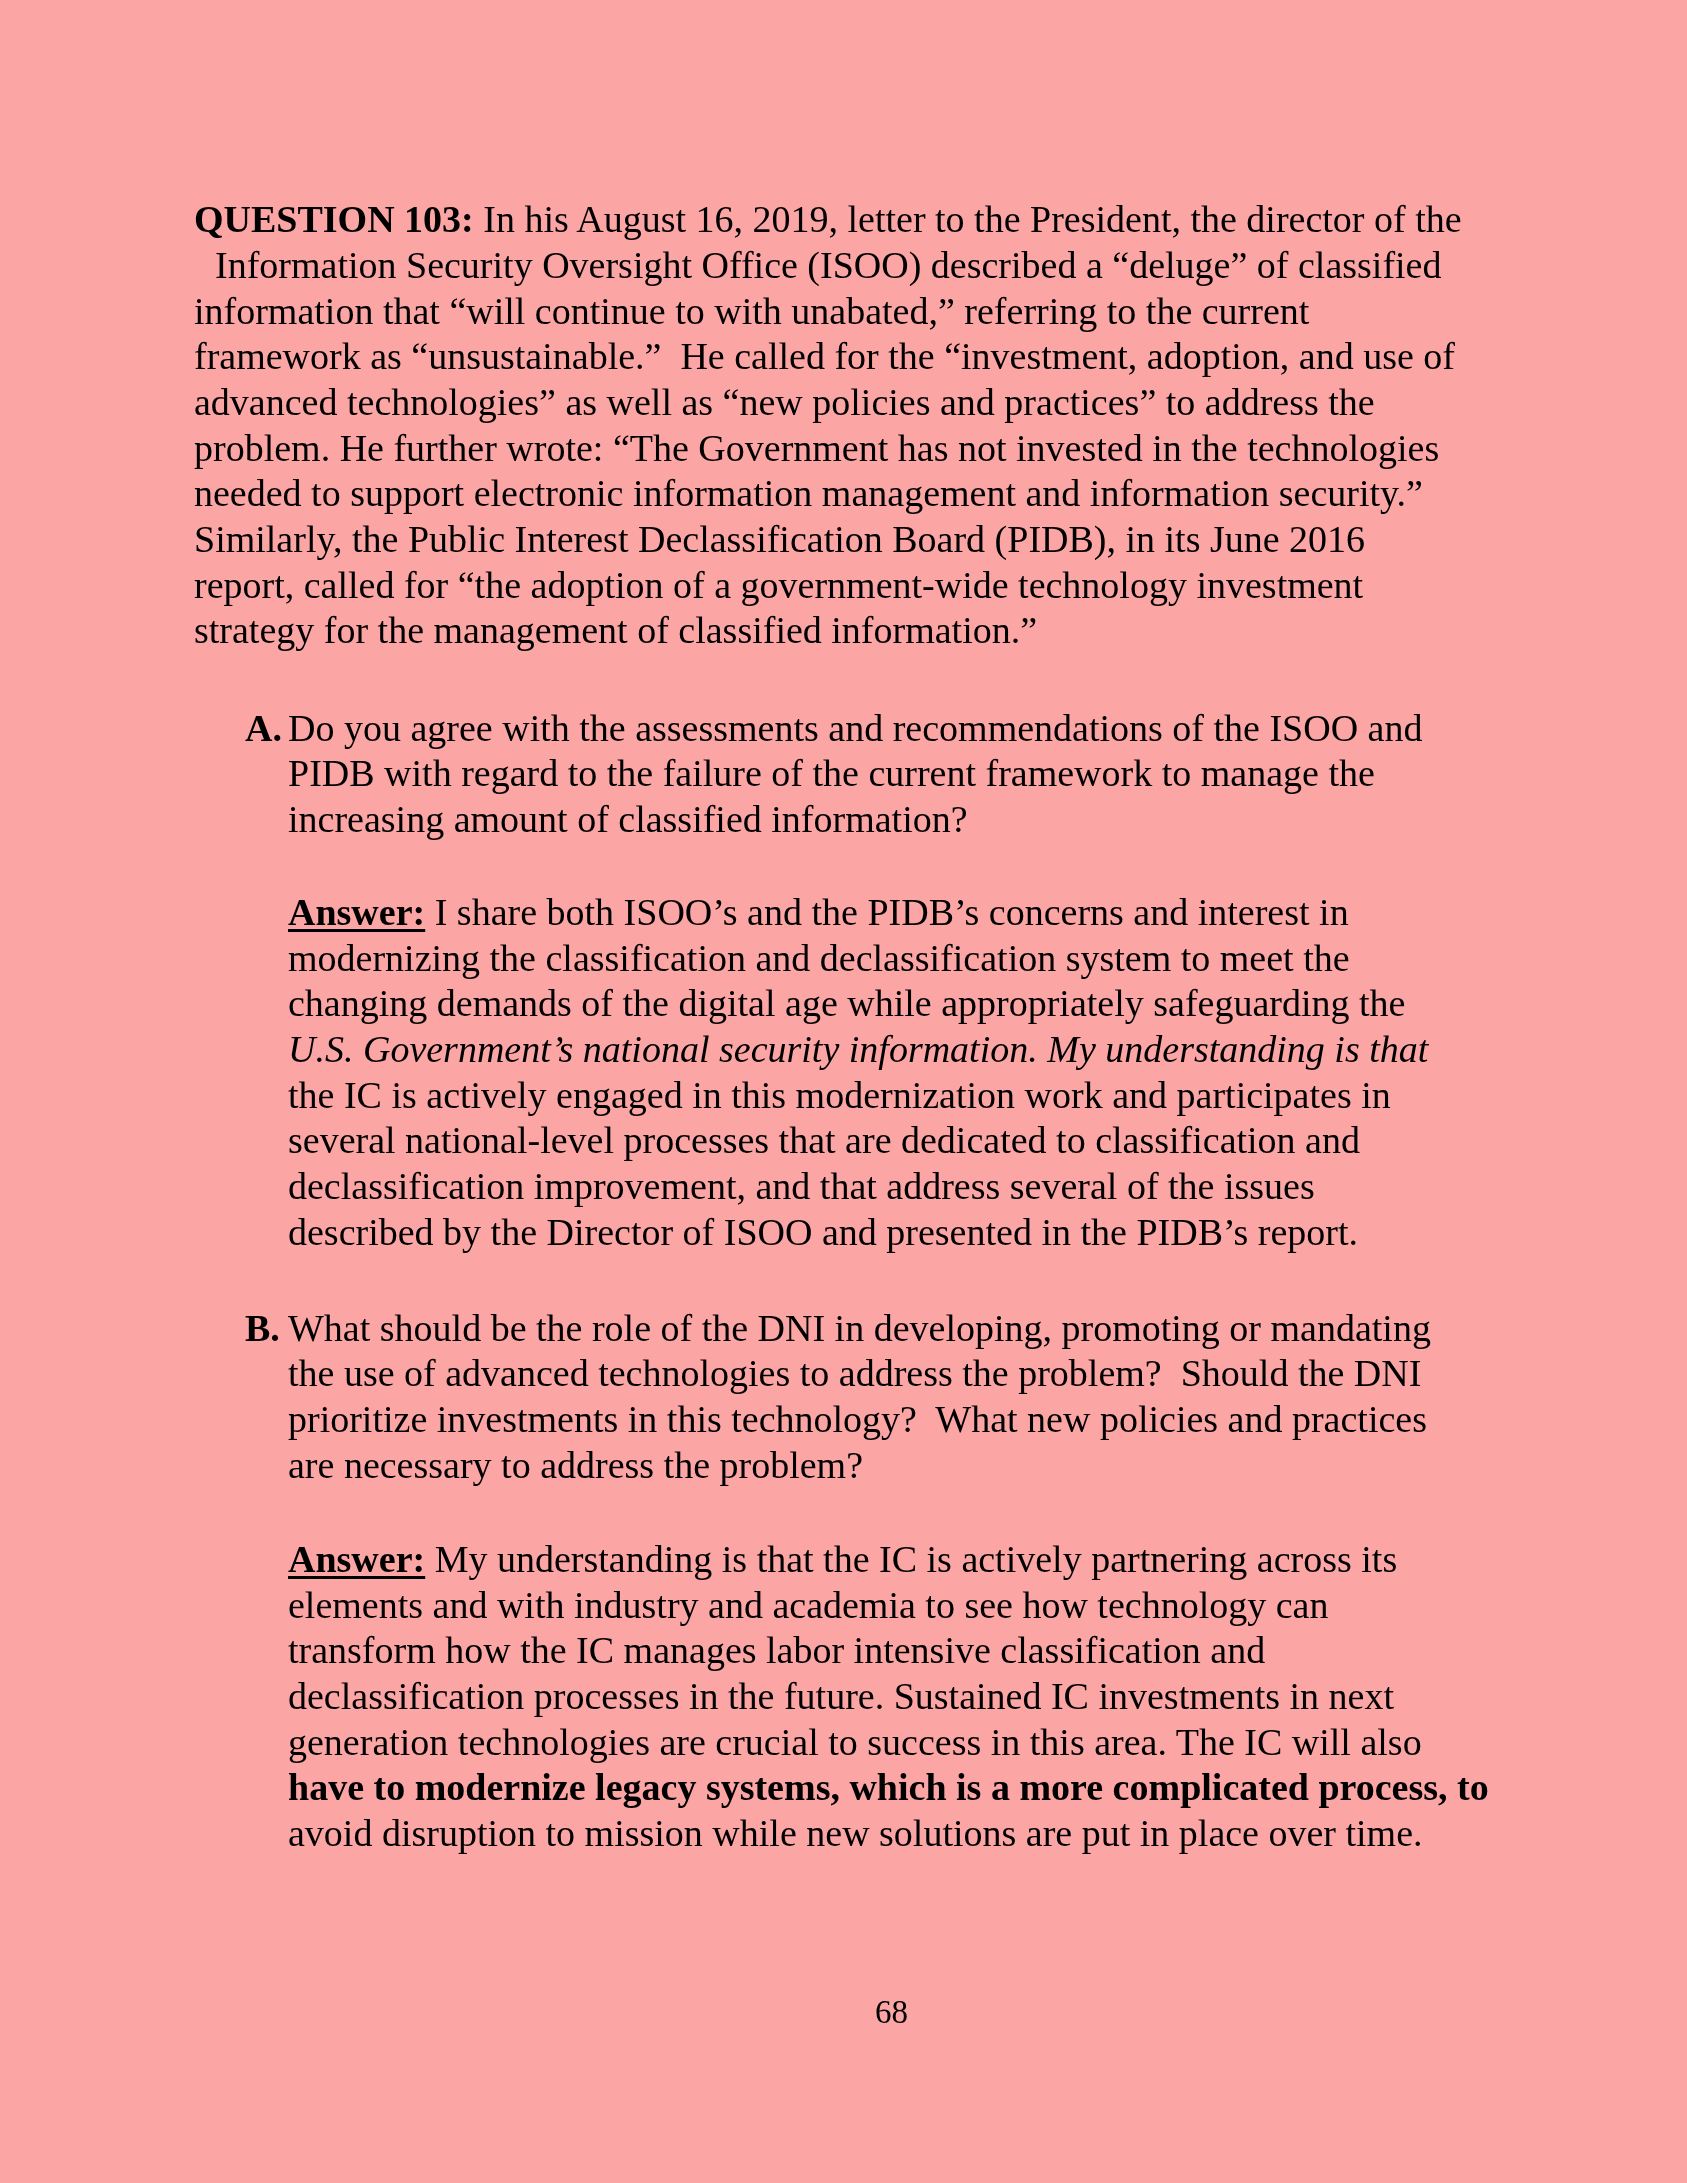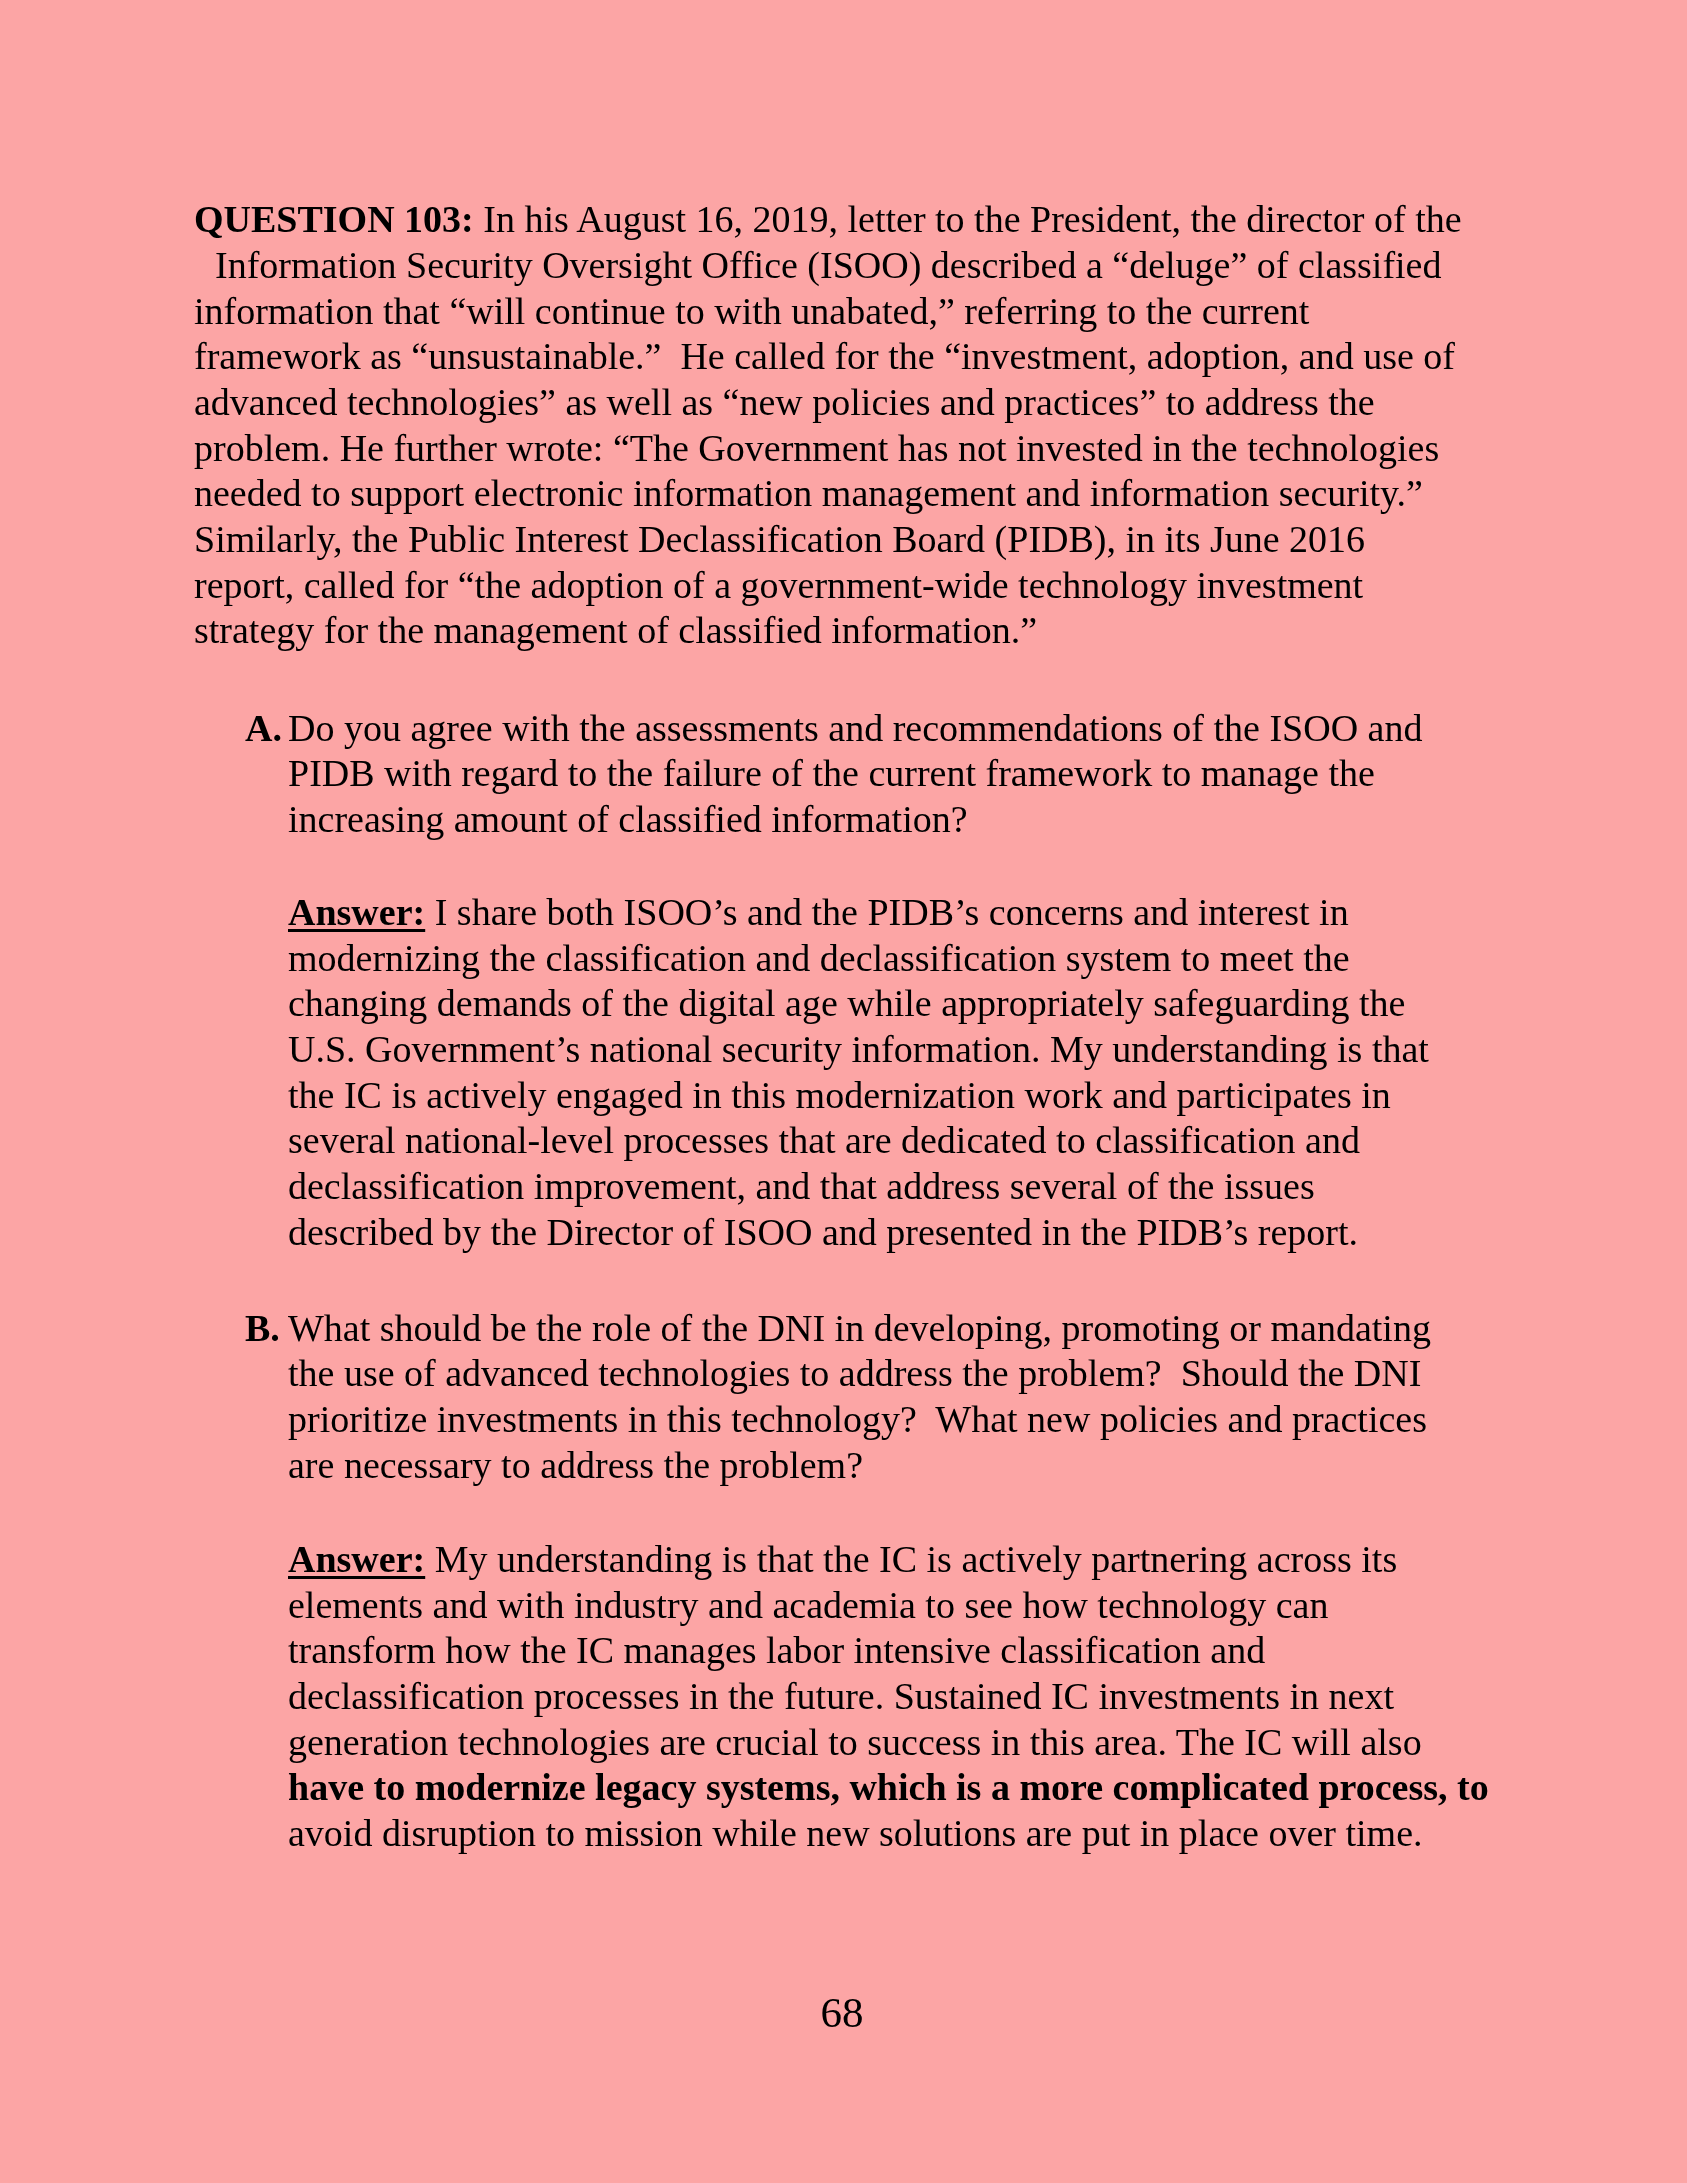--- a/index.html
+++ b/index.html
@@ -26,25 +26,25 @@
       font-size: 38px;
       line-height: 38px;
       height: 38px;
       white-space: pre;
       letter-spacing: 0px;
     }
     .b { font-weight: bold; }
     .u { text-decoration: underline; text-decoration-thickness: 2.6px; text-underline-offset: 4px; }
     .pagenum {
       position: absolute;
-      font-size: 43px;
+      font-size: 33px;
       line-height: 33px;
       width: 132px;
       left: 776px;
-      text-align: center;
+      text-align: right;
     }
   </style>
 </head>
 <body>
 
 <div class="page">
 
   <div>
     <div class="line" style="left:194px; top:200px;"><span class="b">QUESTION 103:</span><span> In his August 16, 2019, letter to the President, the director of the</span></div>
     <div class="line" style="left:194px; top:246px;margin-left:21px;">Information Security Oversight Office (ISOO) described a “deluge” of classified</div>
@@ -62,21 +62,21 @@
     <div class="line b" style="left:245px; top:709px;">A.</div>
     <div class="line" style="left:288px; top:709px;">Do you agree with the assessments and recommendations of the ISOO and</div>
     <div class="line" style="left:288px; top:754px;">PIDB with regard to the failure of the current framework to manage the</div>
     <div class="line" style="left:288px; top:800px;">increasing amount of classified information?</div>
   </div>
 
   <div>
     <div class="line" style="left:288px; top:893px;"><span class="b u">Answer:</span><span> I share both ISOO’s and the PIDB’s concerns and interest in</span></div>
     <div class="line" style="left:288px; top:939px;">modernizing the classification and declassification system to meet the</div>
     <div class="line" style="left:288px; top:984px;">changing demands of the digital age while appropriately safeguarding the</div>
-    <div class="line" style="left:288px; top:1030px;">U.S. Government’s national security information. My understanding is that</div>
+    <div class="line" style="left:288px; top:1030px;font-style:italic;">U.S. Government’s national security information. My understanding is that</div>
     <div class="line" style="left:288px; top:1076px;">the IC is actively engaged in this modernization work and participates in</div>
     <div class="line" style="left:288px; top:1121px;">several national-level processes that are dedicated to classification and</div>
     <div class="line" style="left:288px; top:1167px;">declassification improvement, and that address several of the issues</div>
     <div class="line" style="left:288px; top:1213px;">described by the Director of ISOO and presented in the PIDB’s report.</div>
   </div>
 
   <div>
     <div class="line b" style="left:245px; top:1309px;">B.</div>
     <div class="line" style="left:288px; top:1309px;">What should be the role of the DNI in developing, promoting or mandating</div>
     <div class="line" style="left:288px; top:1354px;">the use of advanced technologies to address the problem?  Should the DNI</div>

